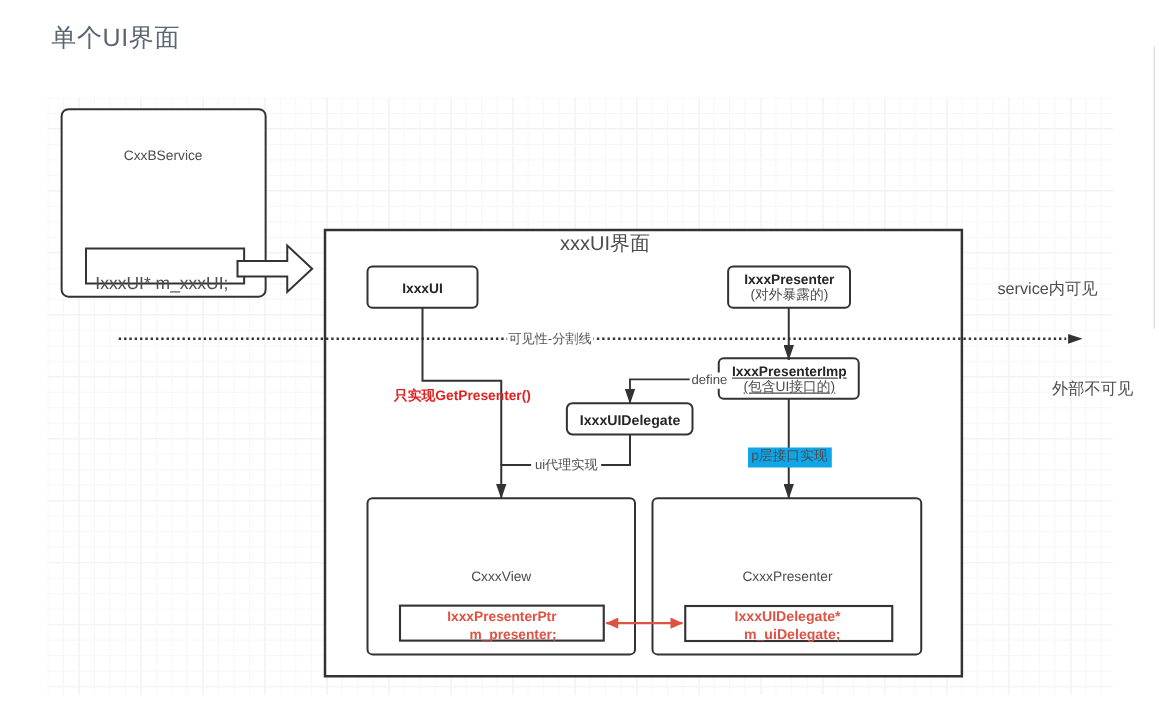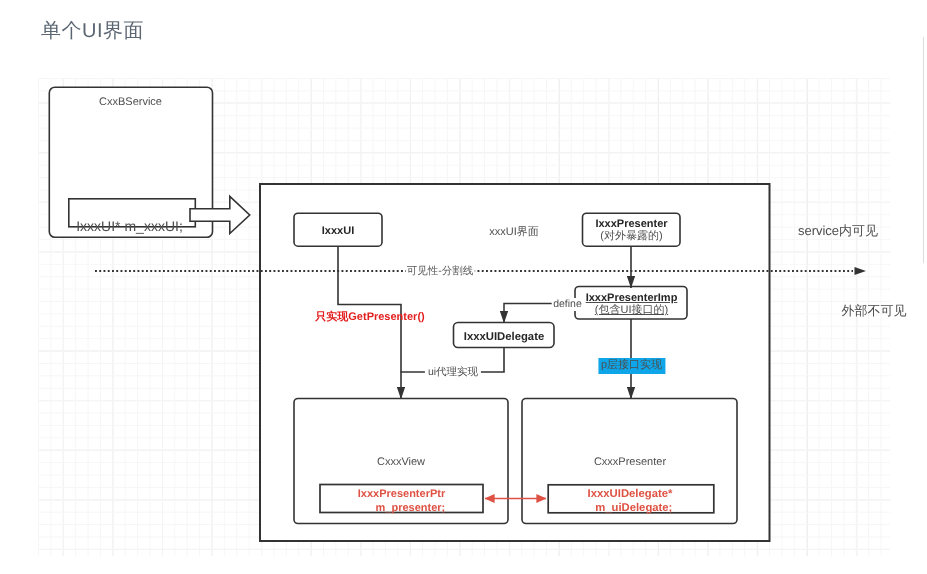--- a/index.html
+++ b/index.html
@@ -18,23 +18,23 @@
   .page-title{position:absolute;left:41px;top:17px;font-size:20px;color:#5b6673;
               letter-spacing:.5px;}
   .vrule{position:absolute;left:923px;top:37px;width:1.2px;height:226px;background:#dcdcdc;}
   svg.layer{position:absolute;left:0;top:0;width:927px;height:574px;overflow:visible;}
   .lbl{position:absolute;white-space:pre;line-height:1.25;color:#4d4d4d;font-size:12px;
        text-align:center;transform:translateX(-50%);}
   .bold{font-weight:bold;color:#262626;}
   .red{color:#de5244;text-align:right;}
   .red2{color:#e41f1f;}
 
-  .t-svc{left:130.5px;top:96px;font-size:11px;}
+  .t-svc{left:130.5px;top:119px;font-size:11px;}
   .t-svcmem{left:129.5px;top:205.5px;font-size:14px;margin-top:12px;}
-  .t-uititle{left:514px;top:186px;font-size:11px;margin-top:40px;}
+  .t-uititle{left:484px;top:186px;font-size:16px;}
 
   .t-ixxxui{left:338px;top:224.5px;font-size:11px;}
   .t-ixxxpres{left:631.5px;top:218px;font-size:11px;line-height:12.3px;}
   .t-ixxximp{left:631.5px;top:291.5px;font-size:11px;line-height:12.3px;text-decoration:underline;}
   .t-delegate{left:504px;top:330px;font-size:11.3px;}
 
   .t-view{left:401px;top:455.5px;font-size:11px;}
   .t-pres{left:630px;top:455.5px;font-size:11px;text-align:center;}
 
   .t-viewmem{left:401.5px;top:486.5px;font-size:11px;line-height:14.2px;}

